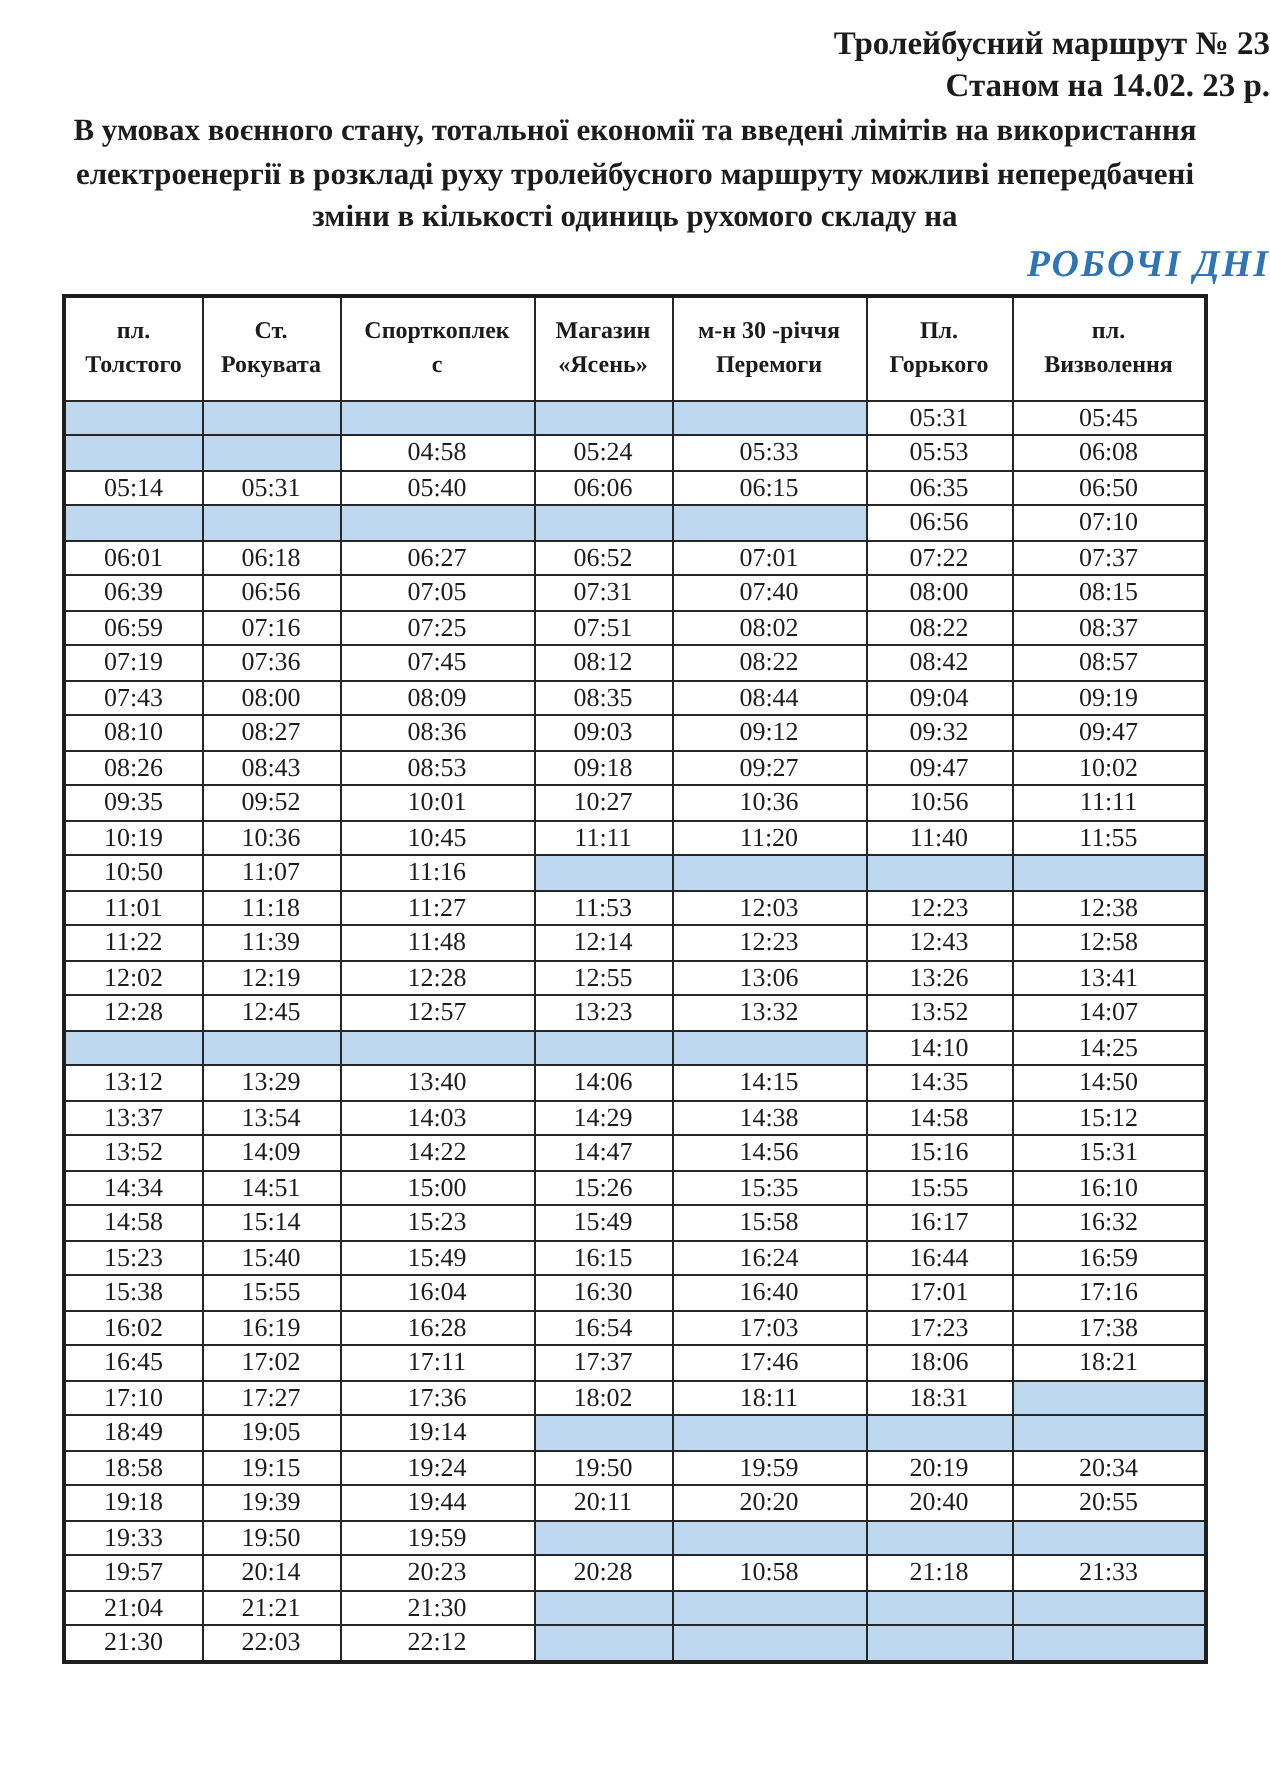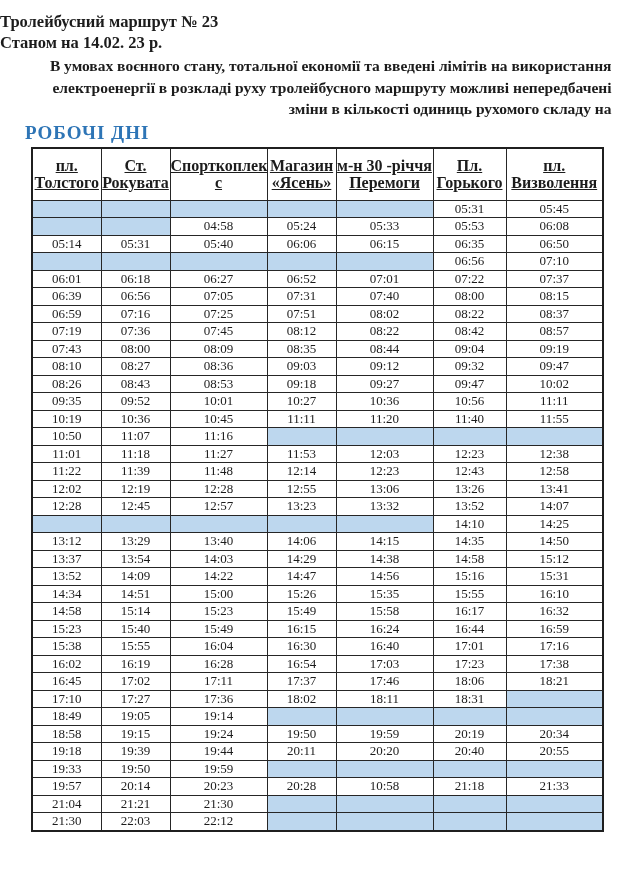--- a/index.html
+++ b/index.html
@@ -8,44 +8,44 @@
     --ink:#1c1c1c;
   }
   html,body{margin:0;padding:0;background:#ffffff;}
   body{
     width:635px;height:890px;overflow:hidden;
     font-family:"Liberation Serif","DejaVu Serif",serif;
     color:var(--ink);
   }
   .doc{width:635px;padding-top:11px;box-sizing:border-box;}
   .title-line{
-    text-align:left;font-weight:bold;font-size:16.5px;line-height:21px;
+    text-align:right;font-weight:bold;font-size:16.5px;line-height:21px;
   }
   .notice{
-    width:588px;margin:2px auto 0;text-align:right;
+    width:588px;margin:2px auto 0;text-align:center;
     font-weight:bold;font-size:15.5px;line-height:21.5px;
   }
   .schedule-type{
-    text-align:left;font-weight:bold;
+    text-align:right;font-weight:bold;font-style:italic;
     font-size:19px;line-height:24px;color:var(--accent-blue);
     letter-spacing:1px;margin-top:1px;margin-left:25px;
   }
   table.timetable{
     border-collapse:collapse;table-layout:fixed;
     width:571px;margin:2px auto 0;
     border:2px solid #1f1f1f;
   }
   .timetable th,.timetable td{
     border:1px solid #262626;
     text-align:center;vertical-align:middle;
     padding:0;overflow:hidden;
   }
   .timetable th{
-    font-size:16px;line-height:17px;font-weight:bold;
-    height:51px;white-space:pre-line;text-decoration:underline;
+    font-size:12px;line-height:17px;font-weight:bold;
+    height:51px;white-space:pre-line;
   }
   .timetable td{
     font-size:13px;line-height:16.5px;height:16.5px;
     font-weight:normal;
   }
   .timetable td.blue{background:var(--cell-blue);}
 </style>
 </head>
 <body>
 

